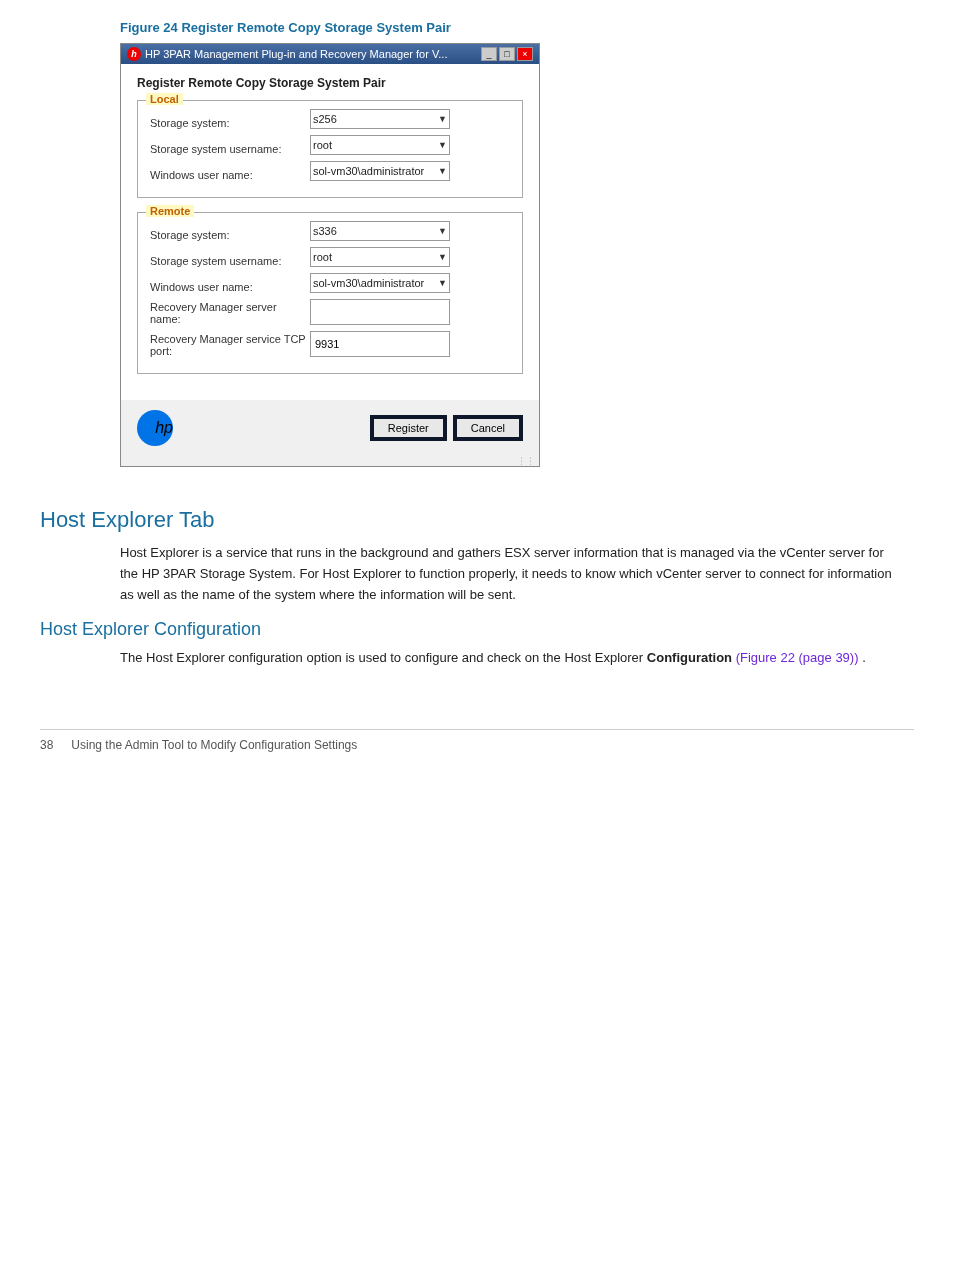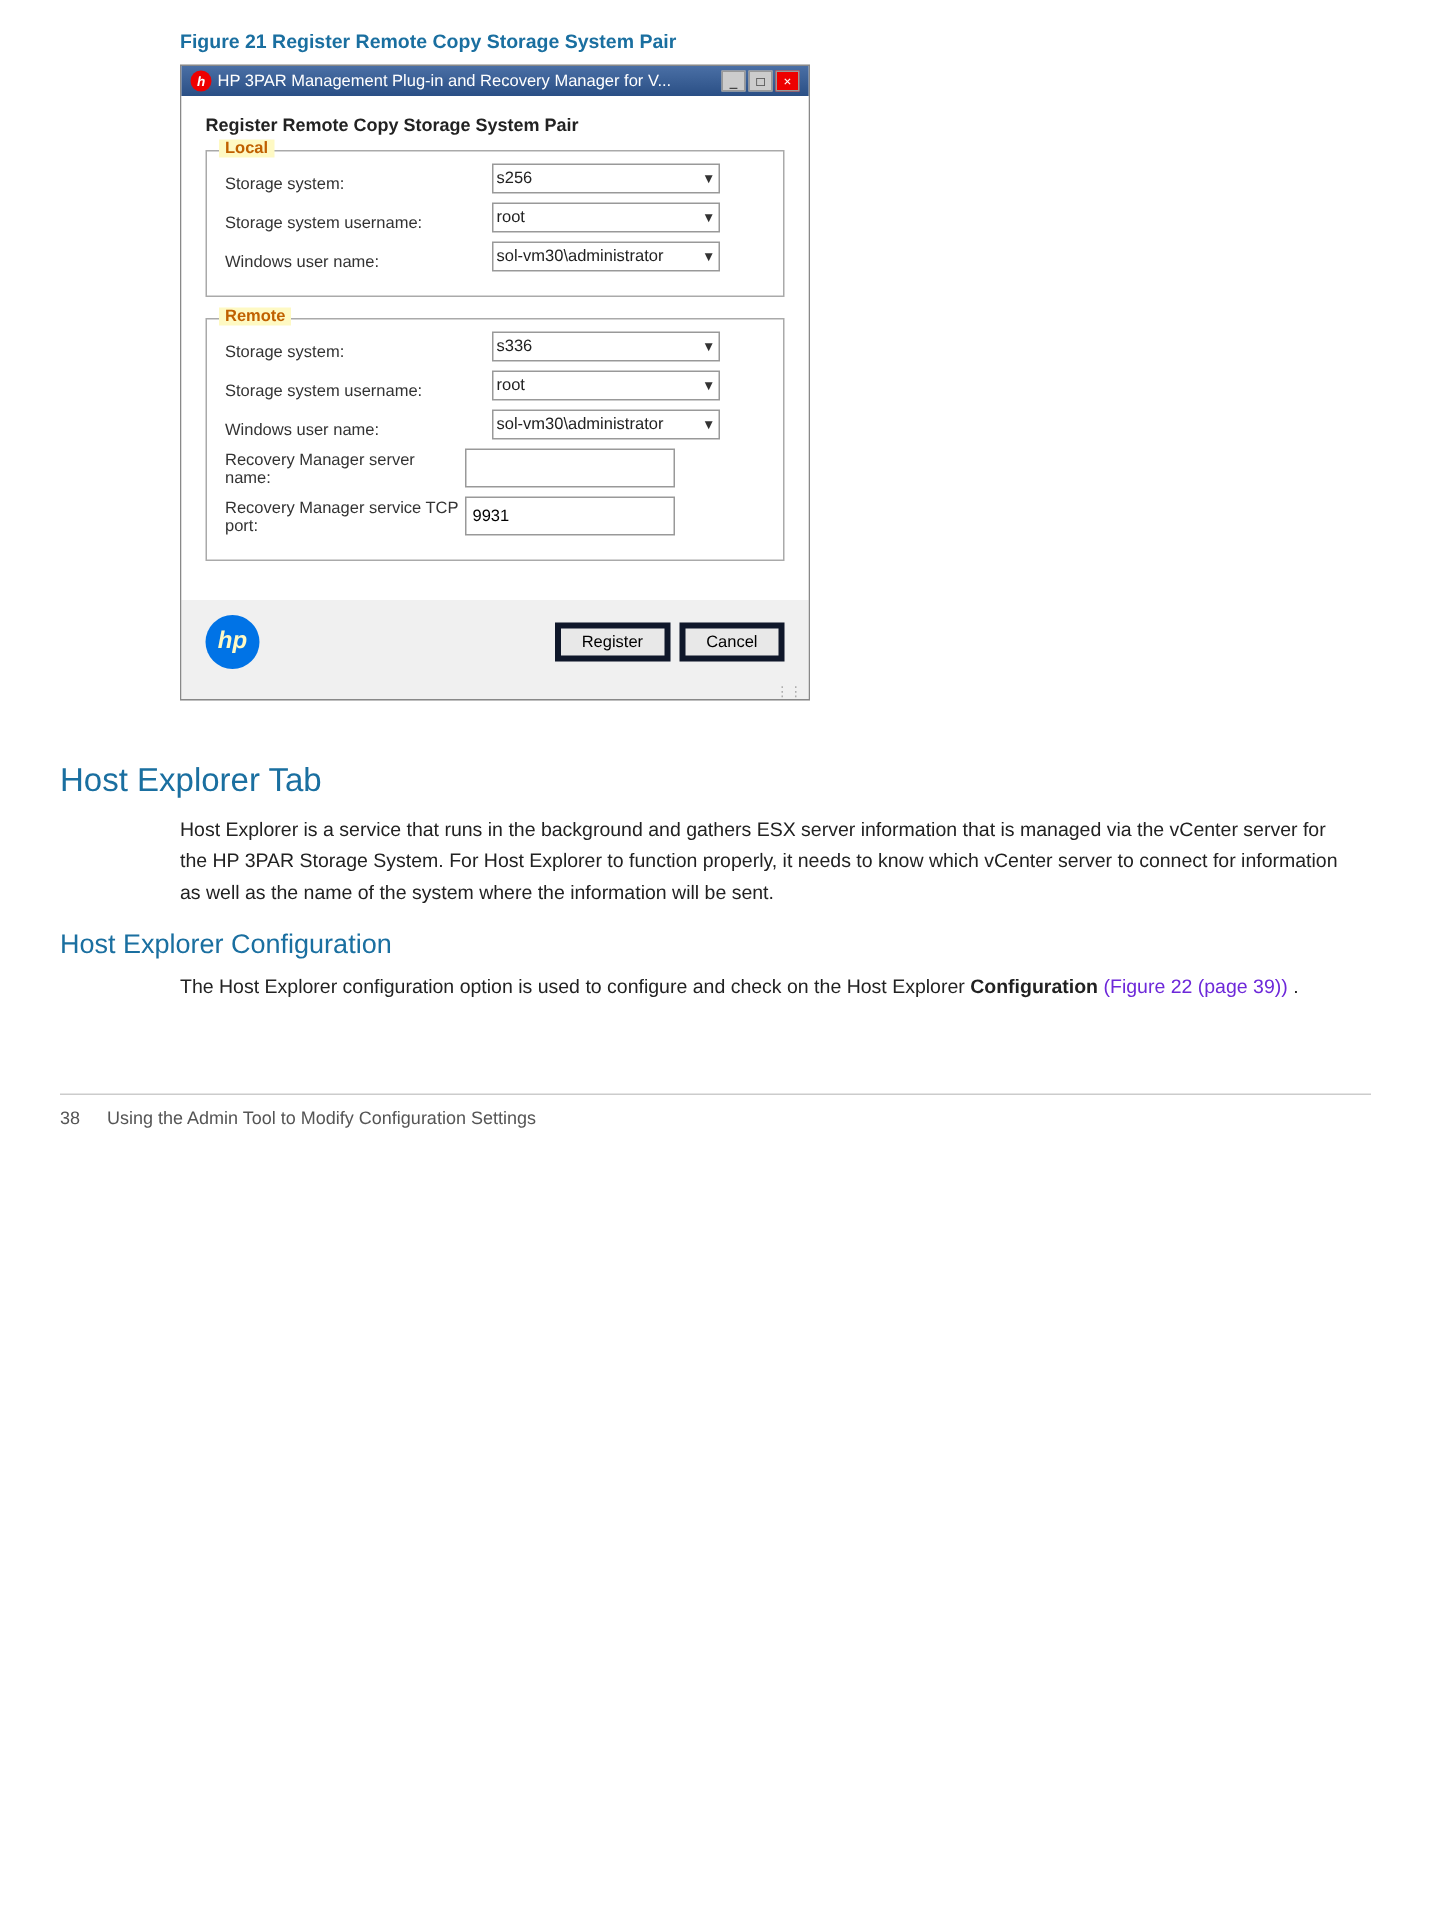--- a/index.html
+++ b/index.html
@@ -122,31 +122,30 @@
       color: #333;
     }
 
     .field-control {
       flex: 1;
       display: flex;
       align-items: center;
     }
 
     .select-control {
-      width: 152px;
+      width: 140px;
       height: 20px;
       border: 1px solid #999;
       background: #fff;
       font-size: 11px;
       padding: 0 2px;
       display: flex;
       align-items: center;
       justify-content: space-between;
       position: relative;
-      margin-left: 18px;
     }
 
     .select-arrow {
       font-size: 9px;
       color: #333;
     }
 
     .input-control {
       width: 140px;
       height: 20px;
@@ -164,25 +163,25 @@
       justify-content: space-between;
     }
 
     .hp-logo {
       width: 36px;
       height: 36px;
       background: #0073e6;
       border-radius: 50%;
       display: flex;
       align-items: center;
-      justify-content: center;
-      color: #fef9c3;
+      justify-content: flex-end;
+      color: #000000;
       font-size: 14px;
       font-style: italic;
-      font-weight: bold;
+      font-weight: normal;
     }
 
     .footer-buttons {
       display: flex;
       gap: 6px;
     }
 
     .dialog-btn {
       background: #e8e8e8;
       border: 4px solid #0f172a;
@@ -243,21 +242,21 @@
     .bold-text {
       font-weight: bold;
     }
   </style>
 </head>
 <body>
 
 
 
 
-<div class="figure-caption">Figure 21 Register Remote Copy Storage System Pair</div>
+<div class="figure-caption">Figure 24 Register Remote Copy Storage System Pair</div>
 
 
 <div class="dialog-wrapper">
   <div class="dialog">
 
     <div class="dialog-titlebar">
       <div class="dialog-titlebar-left">
         <div class="dialog-titlebar-icon">
           <span style="font-style:italic;">h</span>
         </div>

